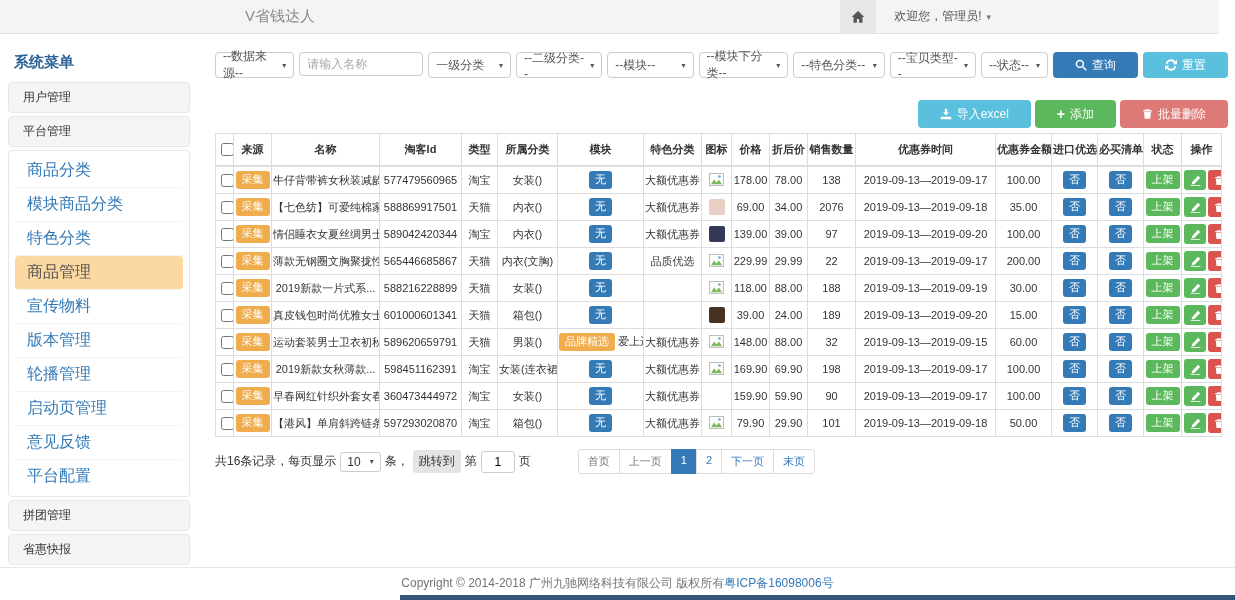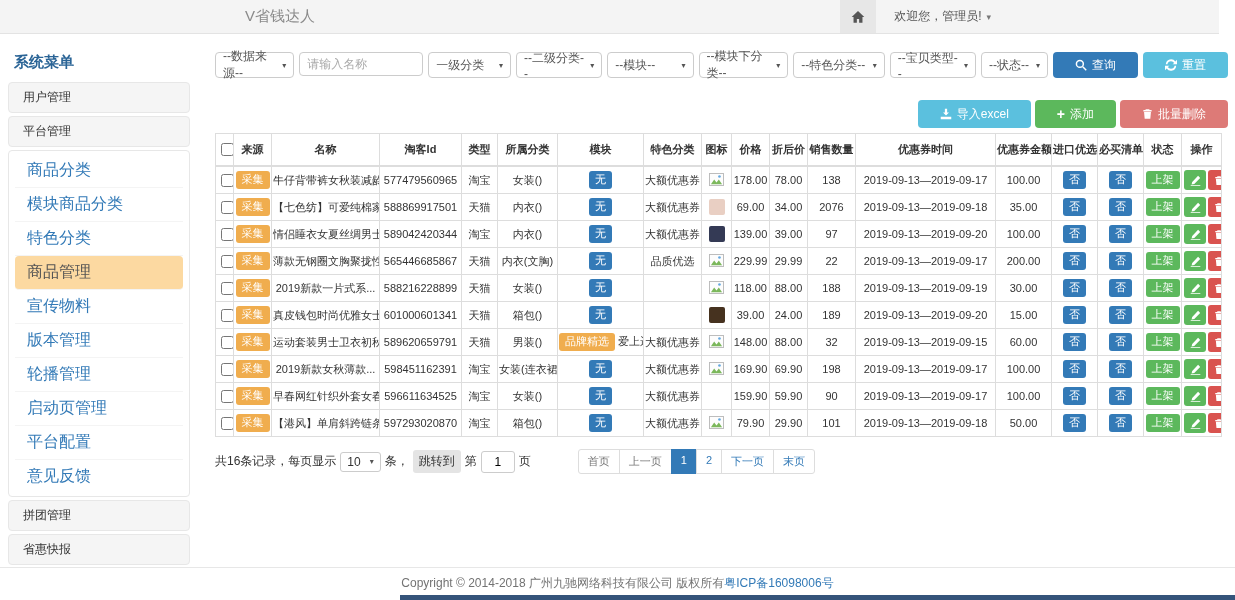--- a/index.html
+++ b/index.html
@@ -122,22 +122,22 @@
         <div class="panel-item">平台管理</div>
         <div class="submenu">
           <div class="subitem">商品分类</div>
           <div class="subitem">模块商品分类</div>
           <div class="subitem">特色分类</div>
           <div class="subitem active">商品管理</div>
           <div class="subitem">宣传物料</div>
           <div class="subitem">版本管理</div>
           <div class="subitem">轮播管理</div>
           <div class="subitem">启动页管理</div>
+          <div class="subitem">意见反馈</div>
           <div class="subitem">平台配置</div>
-          <div class="subitem">意见反馈</div>
         </div>
         <div class="panel-item">拼团管理</div>
         <div class="panel-item">省惠快报</div>
         <div class="panel-item">订单管理</div>
         <div class="panel-item">兑换管理</div>
       </div>
   </div>
 
   <div class="main">
 
@@ -495,21 +495,21 @@
               </span><span class="act act-del">
                 <svg width="10" height="11" viewBox="0 0 16 16">
                   <path fill="#fff" d="M5.5 1h5l.6 1.2H14v2H2v-2h2.9zM3 5.2h10L12.1 15H3.9z"></path>
                 </svg>
               </span></td>
           </tr>
           <tr>
             <td><input type="checkbox" style=""></td>
             <td><span class="badge b-orange">采集</span></td>
             <td><span>早春网红针织外套女春...</span></td>
-            <td><span>596611634525</span></td>
+            <td><span>360473444972</span></td>
             <td><span>淘宝</span></td>
             <td><span>女装()</span></td>
             <td><span class="badge b-blue">无</span></td>
             <td><span>大额优惠券</span></td>
             <td></td>
             <td><span>159.90</span></td>
             <td><span>59.90</span></td>
             <td><span>90</span></td>
             <td><span>2019-09-13—2019-09-17</span></td>
             <td><span>100.00</span></td>

